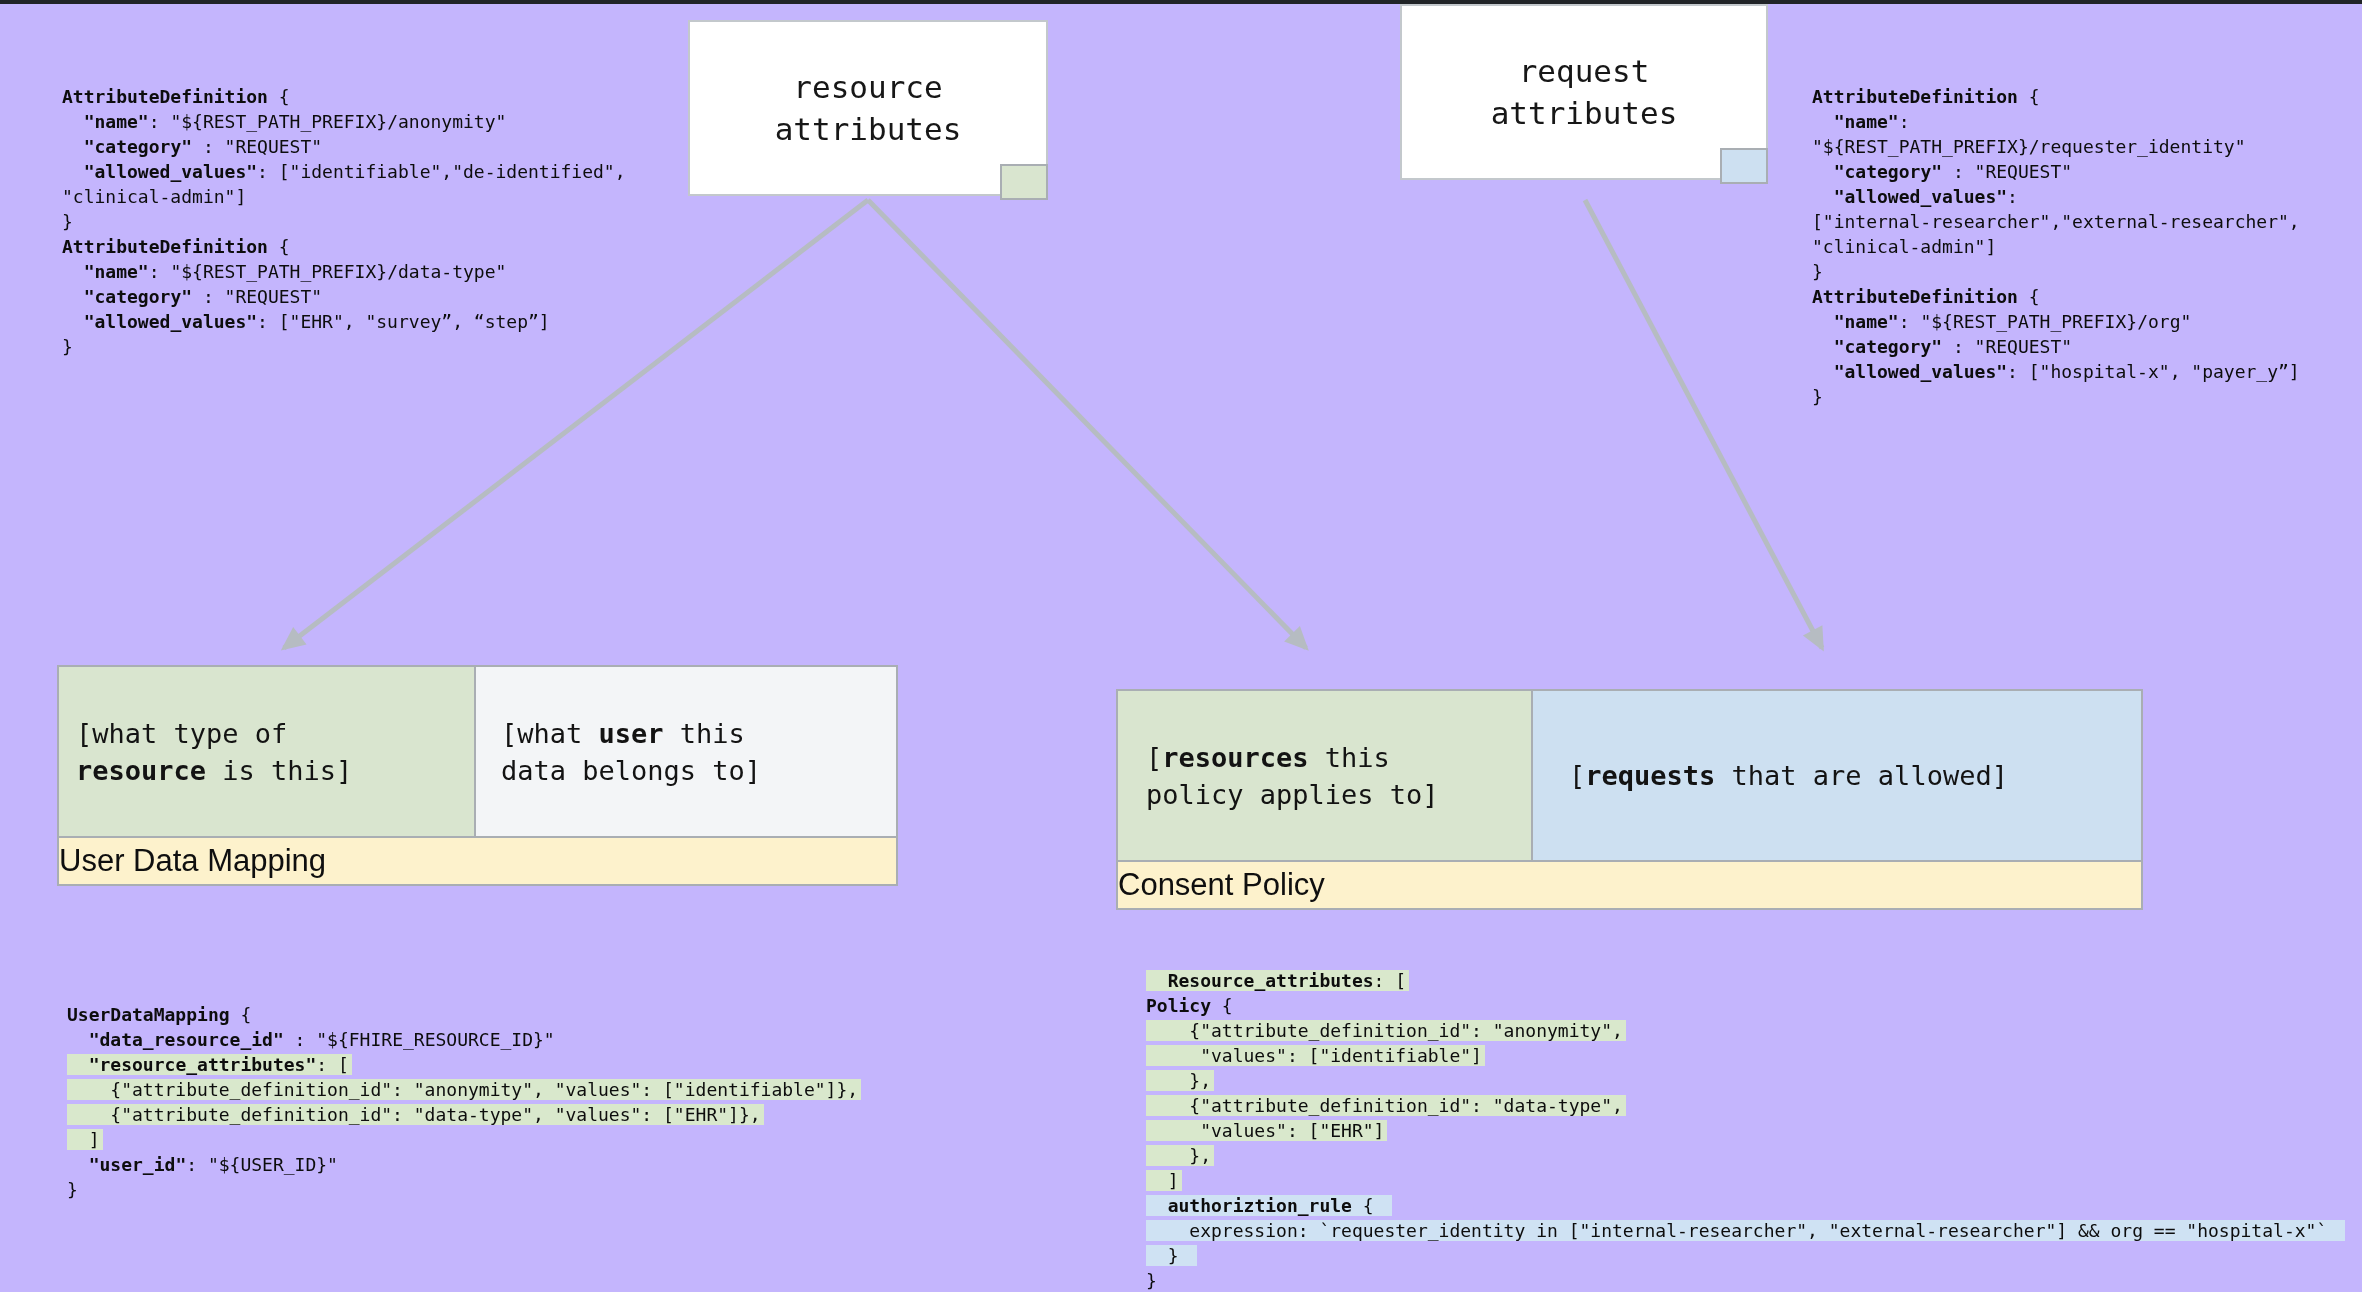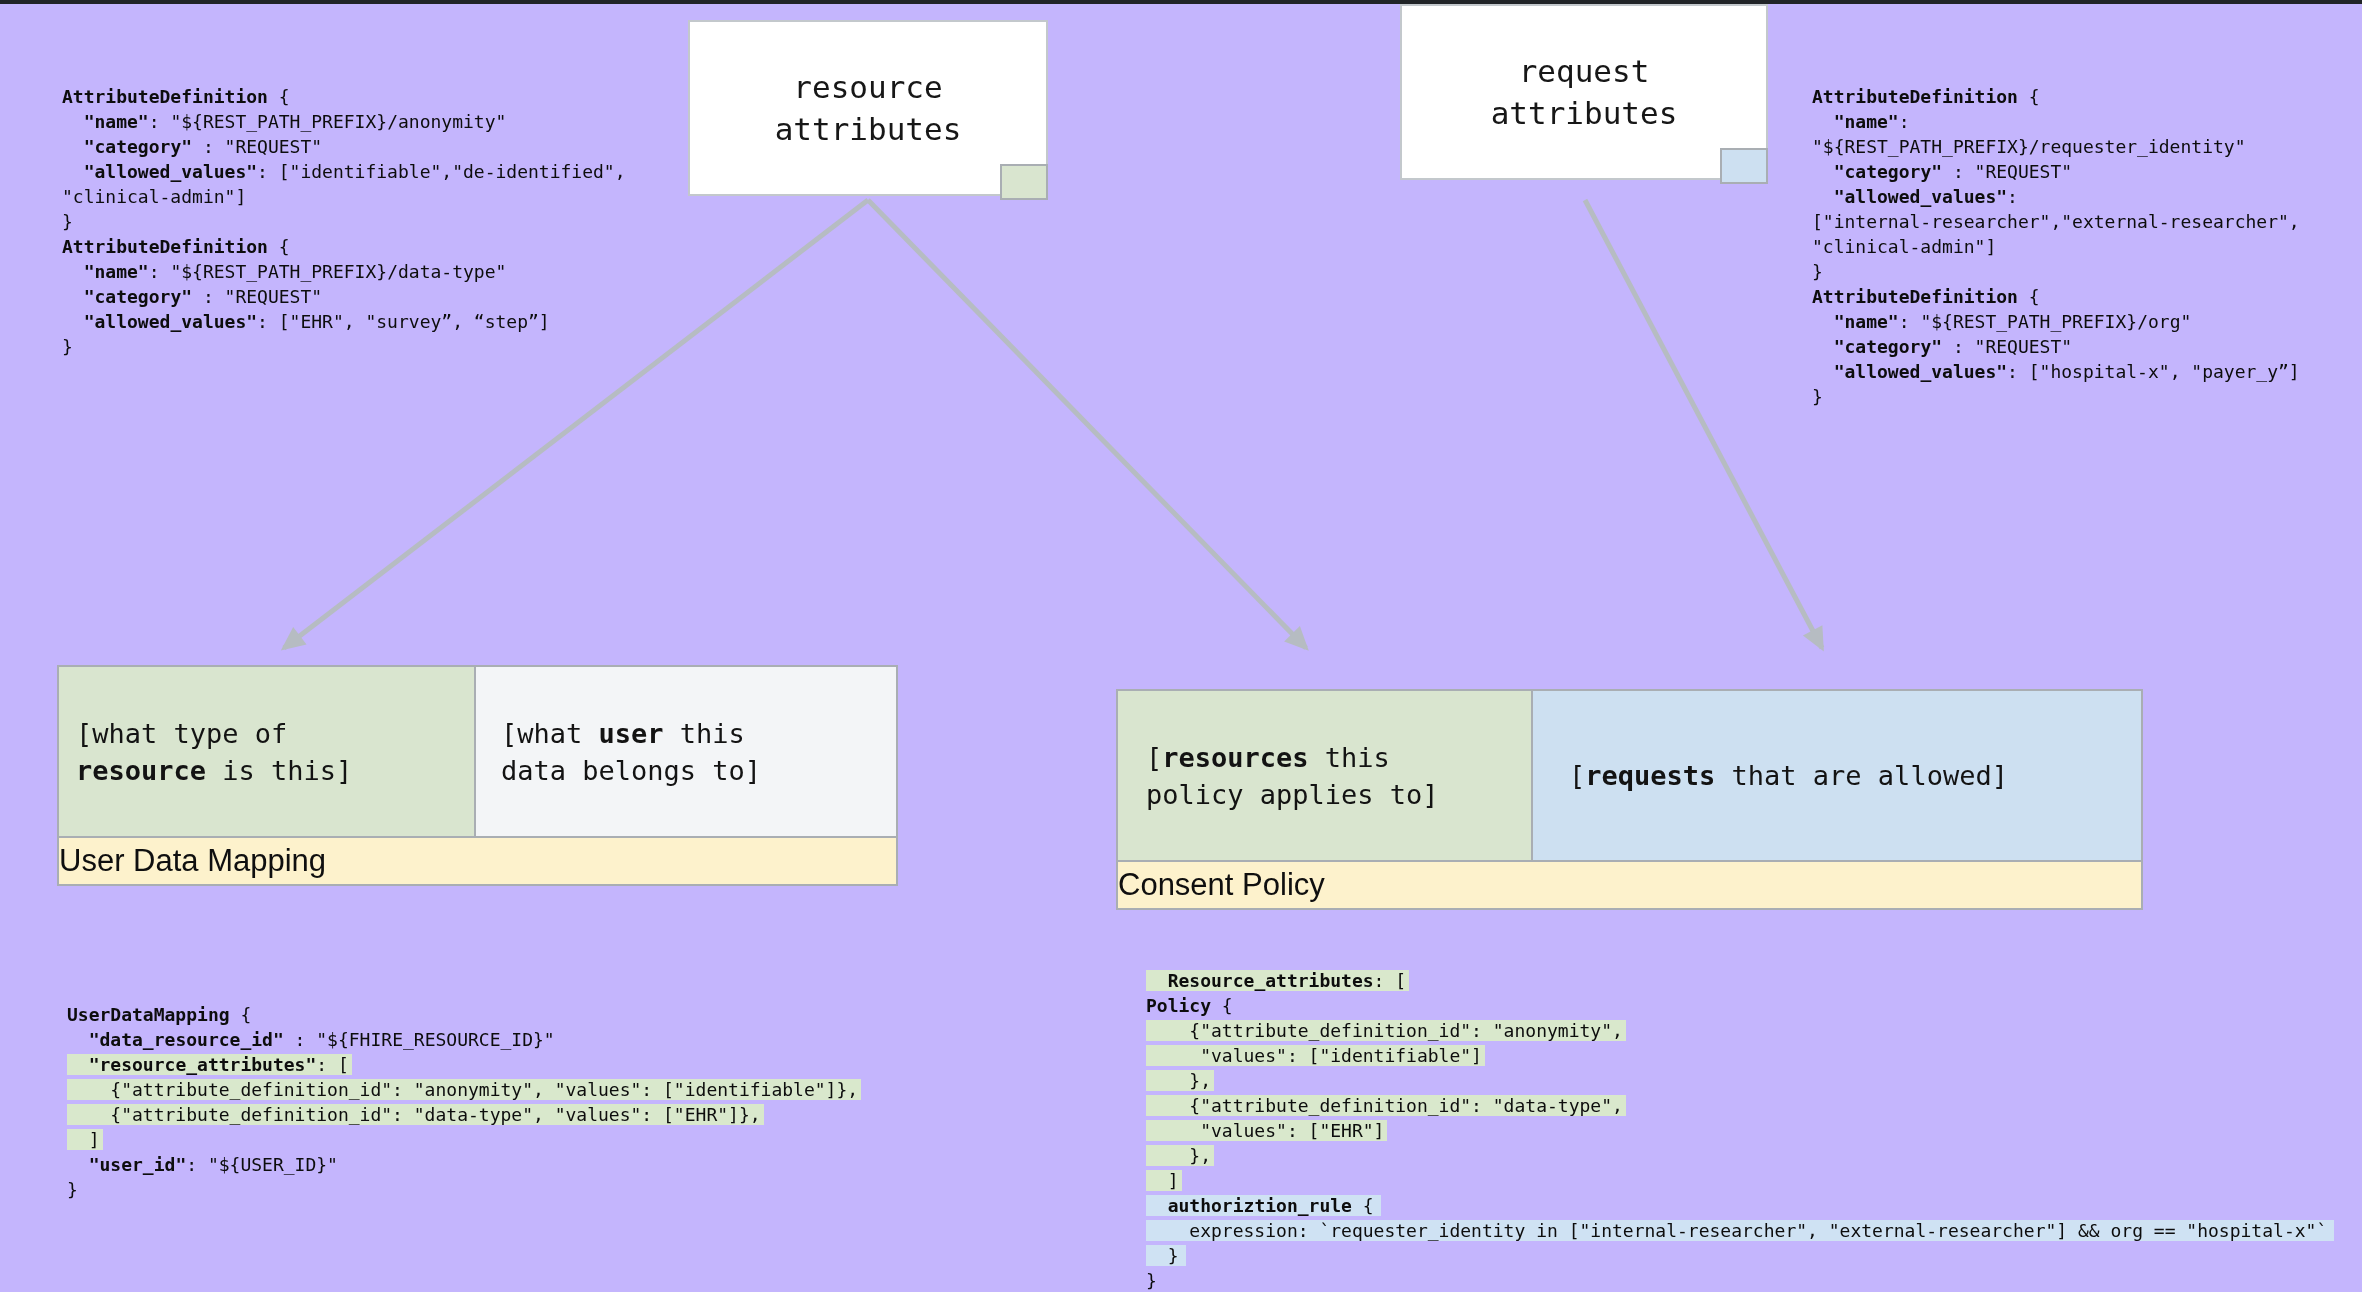--- a/index.html
+++ b/index.html
@@ -6,21 +6,21 @@
   .canvas{position:relative;width:2362px;height:1292px;background:#c4b5fd;overflow:hidden;
           font-family:"DejaVu Sans Mono",monospace;color:#121212;}
   .top-rule{position:absolute;left:0;top:0;width:2362px;height:4px;background:#212427;}
 
   
   .code{position:absolute;font-size:18px;line-height:25px;color:#0d0d0d;}
   .cl{white-space:pre;height:25px;}
   .lt{white-space:pre;}
   .b{font-weight:bold;}
   .hl-g{background:var(--c-green_hl);padding-right:3px;}
-  .hl-bl{background:var(--c-blue_hl);padding-right:7px;}
+  .hl-bl{background:var(--c-blue_hl);padding-right:18px;}
 
   
   .node{position:absolute;background:#ffffff;border:2px solid var(--c-box_border);
         display:flex;align-items:center;justify-content:center;box-sizing:border-box;}
   .node-label{font-size:31px;line-height:42px;text-align:center;white-space:pre-line;color:#171717;}
   .chip{position:absolute;width:48px;height:36px;right:-2px;bottom:-6px;
         border:2px solid var(--c-border_gray);box-sizing:border-box;}
   .chip-green{background:var(--c-green);}
   .chip-blue{background:var(--c-blue);}
 

